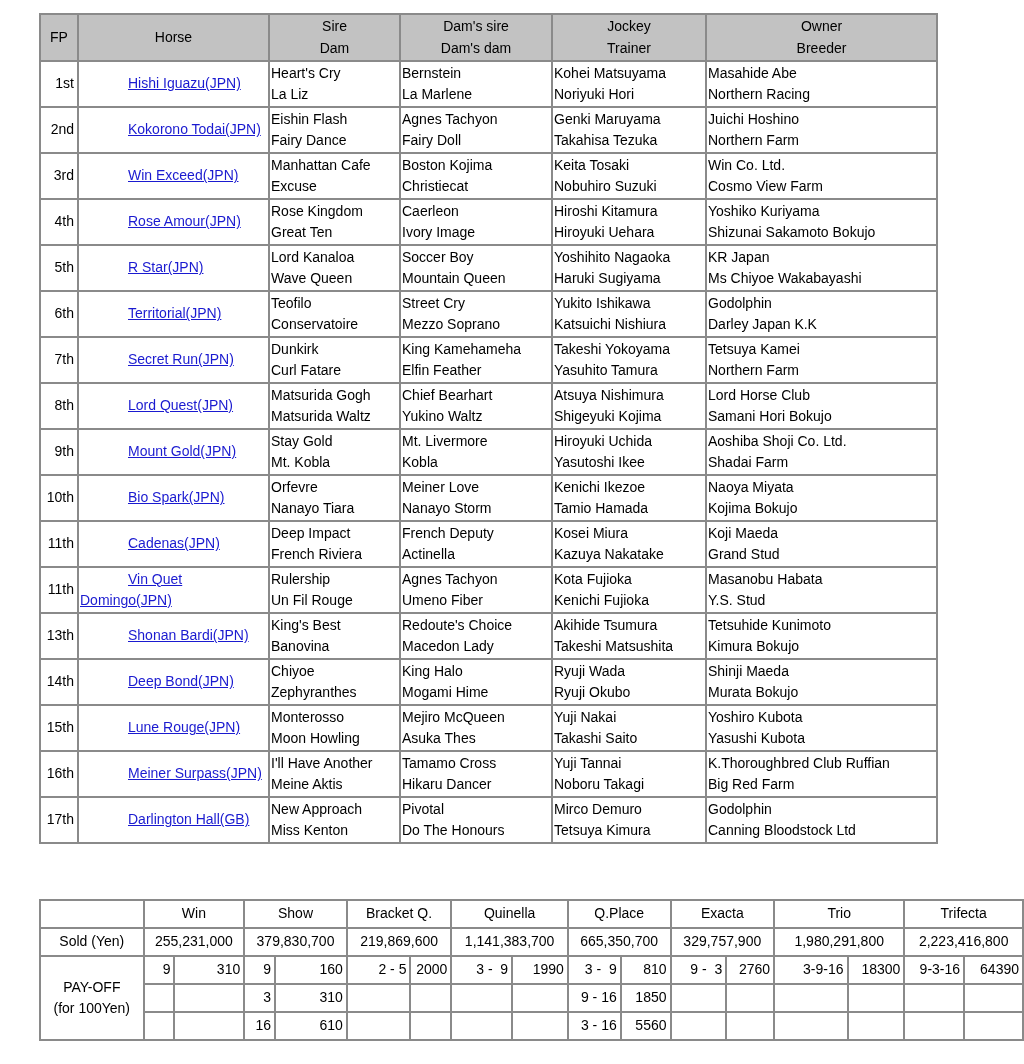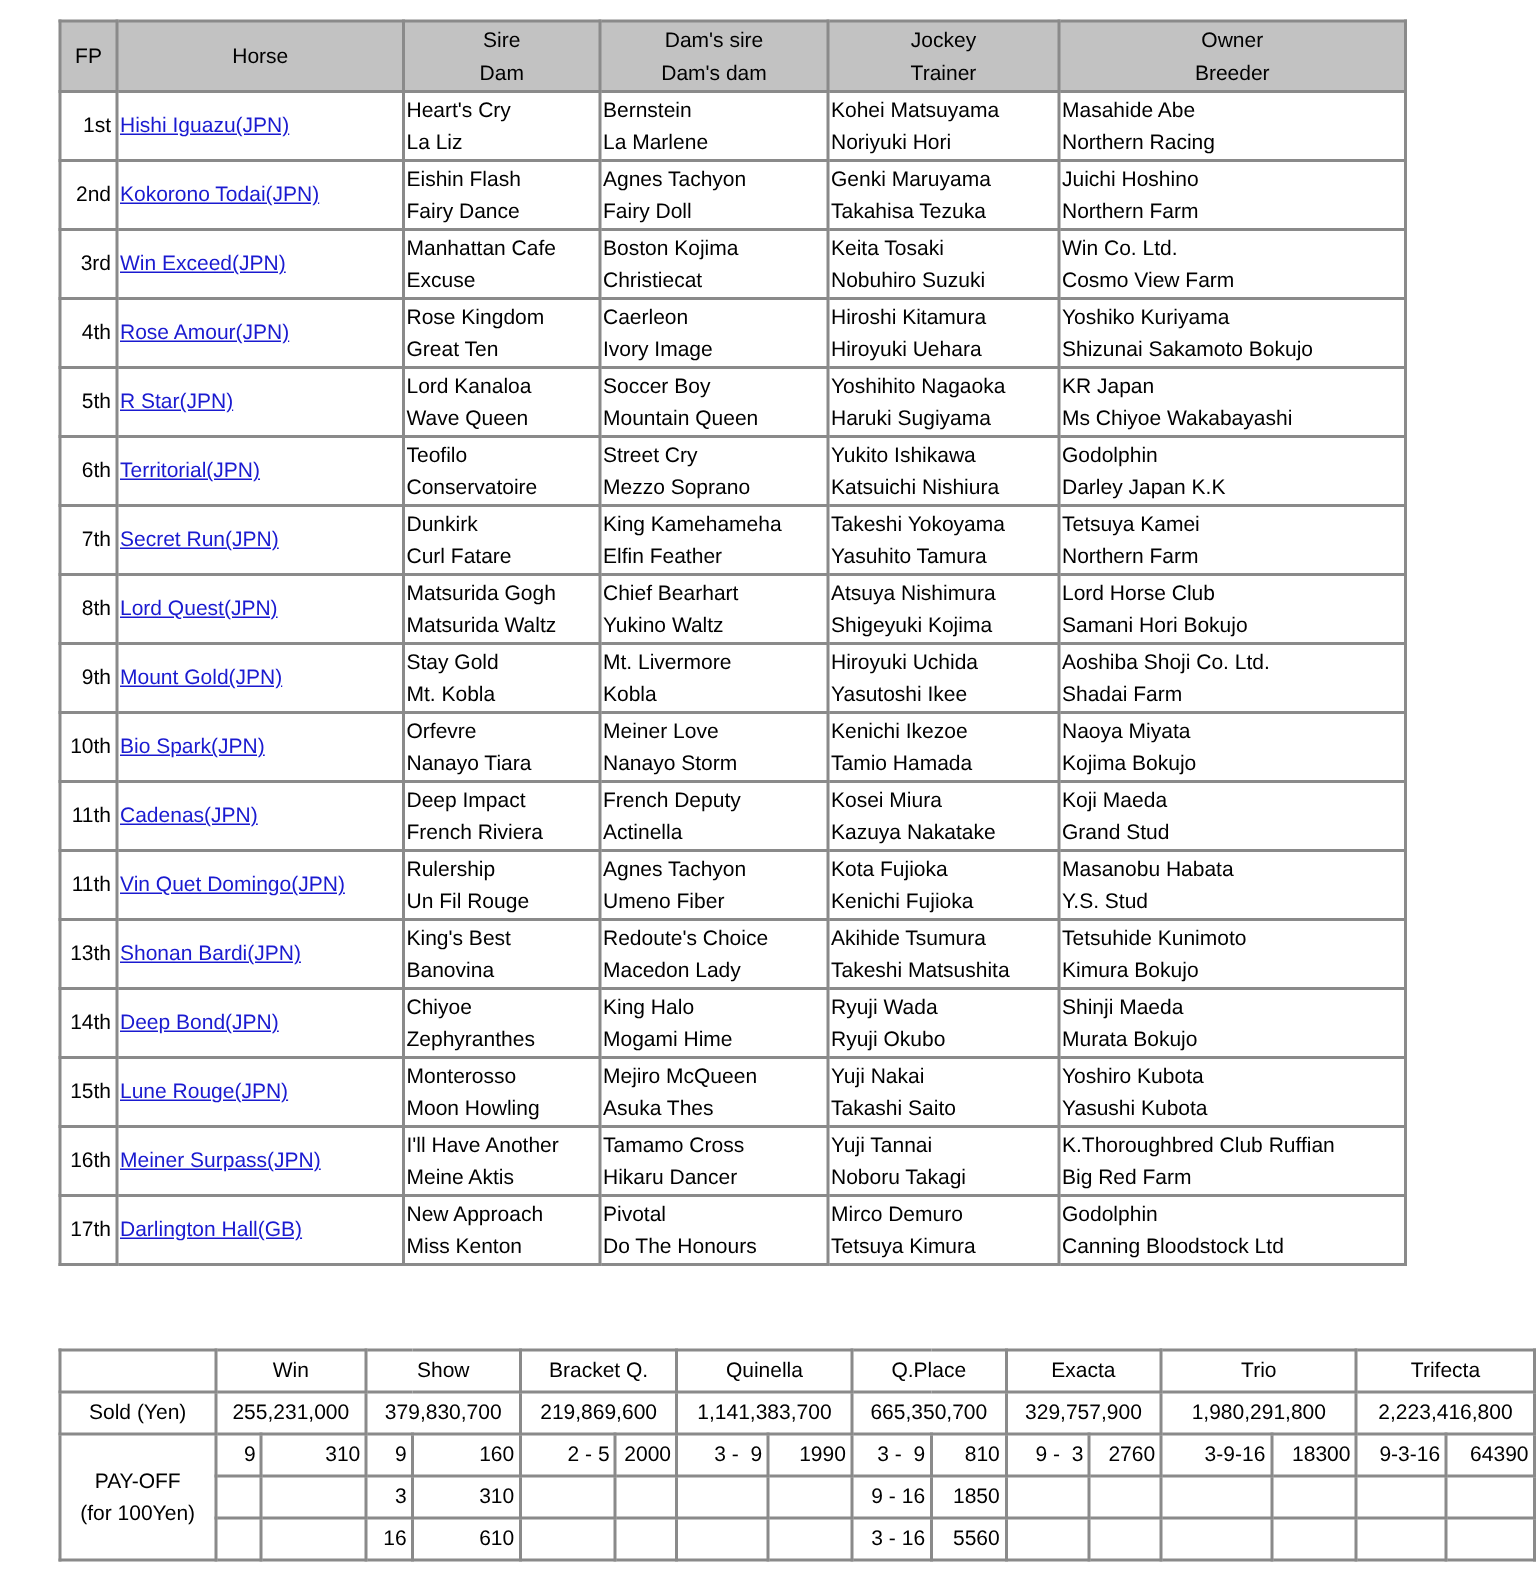--- a/index.html
+++ b/index.html
@@ -3,21 +3,21 @@
 <meta charset="utf-8">
 <style>
   html, body { margin: 0; padding: 0; background: #ffffff; }
   body { width: 1024px; height: 1064px; position: relative; font-family: "Liberation Sans", sans-serif; color: #000; }
   table { border-collapse: collapse; font-size: 14px; line-height: 21.5px; }
   td, th { border: 2px solid #8a8a8a; padding: 0 1px; }
   #result-table { position: absolute; left: 39px; top: 13px; table-layout: fixed; }
   #result-table th { background: #c2c2c2; font-weight: normal; text-align: center; height: 45px; padding: 0; }
   #result-table td { height: 44px; vertical-align: middle; }
   #result-table td.fp { text-align: right; padding-right: 3px; }
-  #result-table td.horse a { color: #1a1ad0; text-decoration: underline; }
+  #result-table td.horse a { color: #1a1ad0; text-decoration: underline; margin-left: 48px; }
   #result-table td.two { text-align: left; padding-left: 1px; white-space: nowrap; }
   .line { display: block; }
   #payoff-table { position: absolute; left: 39px; top: 899px; table-layout: fixed; }
   #payoff-table td { height: 26px; text-align: center; white-space: nowrap; }
   #payoff-table td.num { text-align: right; padding-right: 3px; }
   #payoff-table td.lbl { text-align: center; }
 </style>
 </head>
 <body>
 

